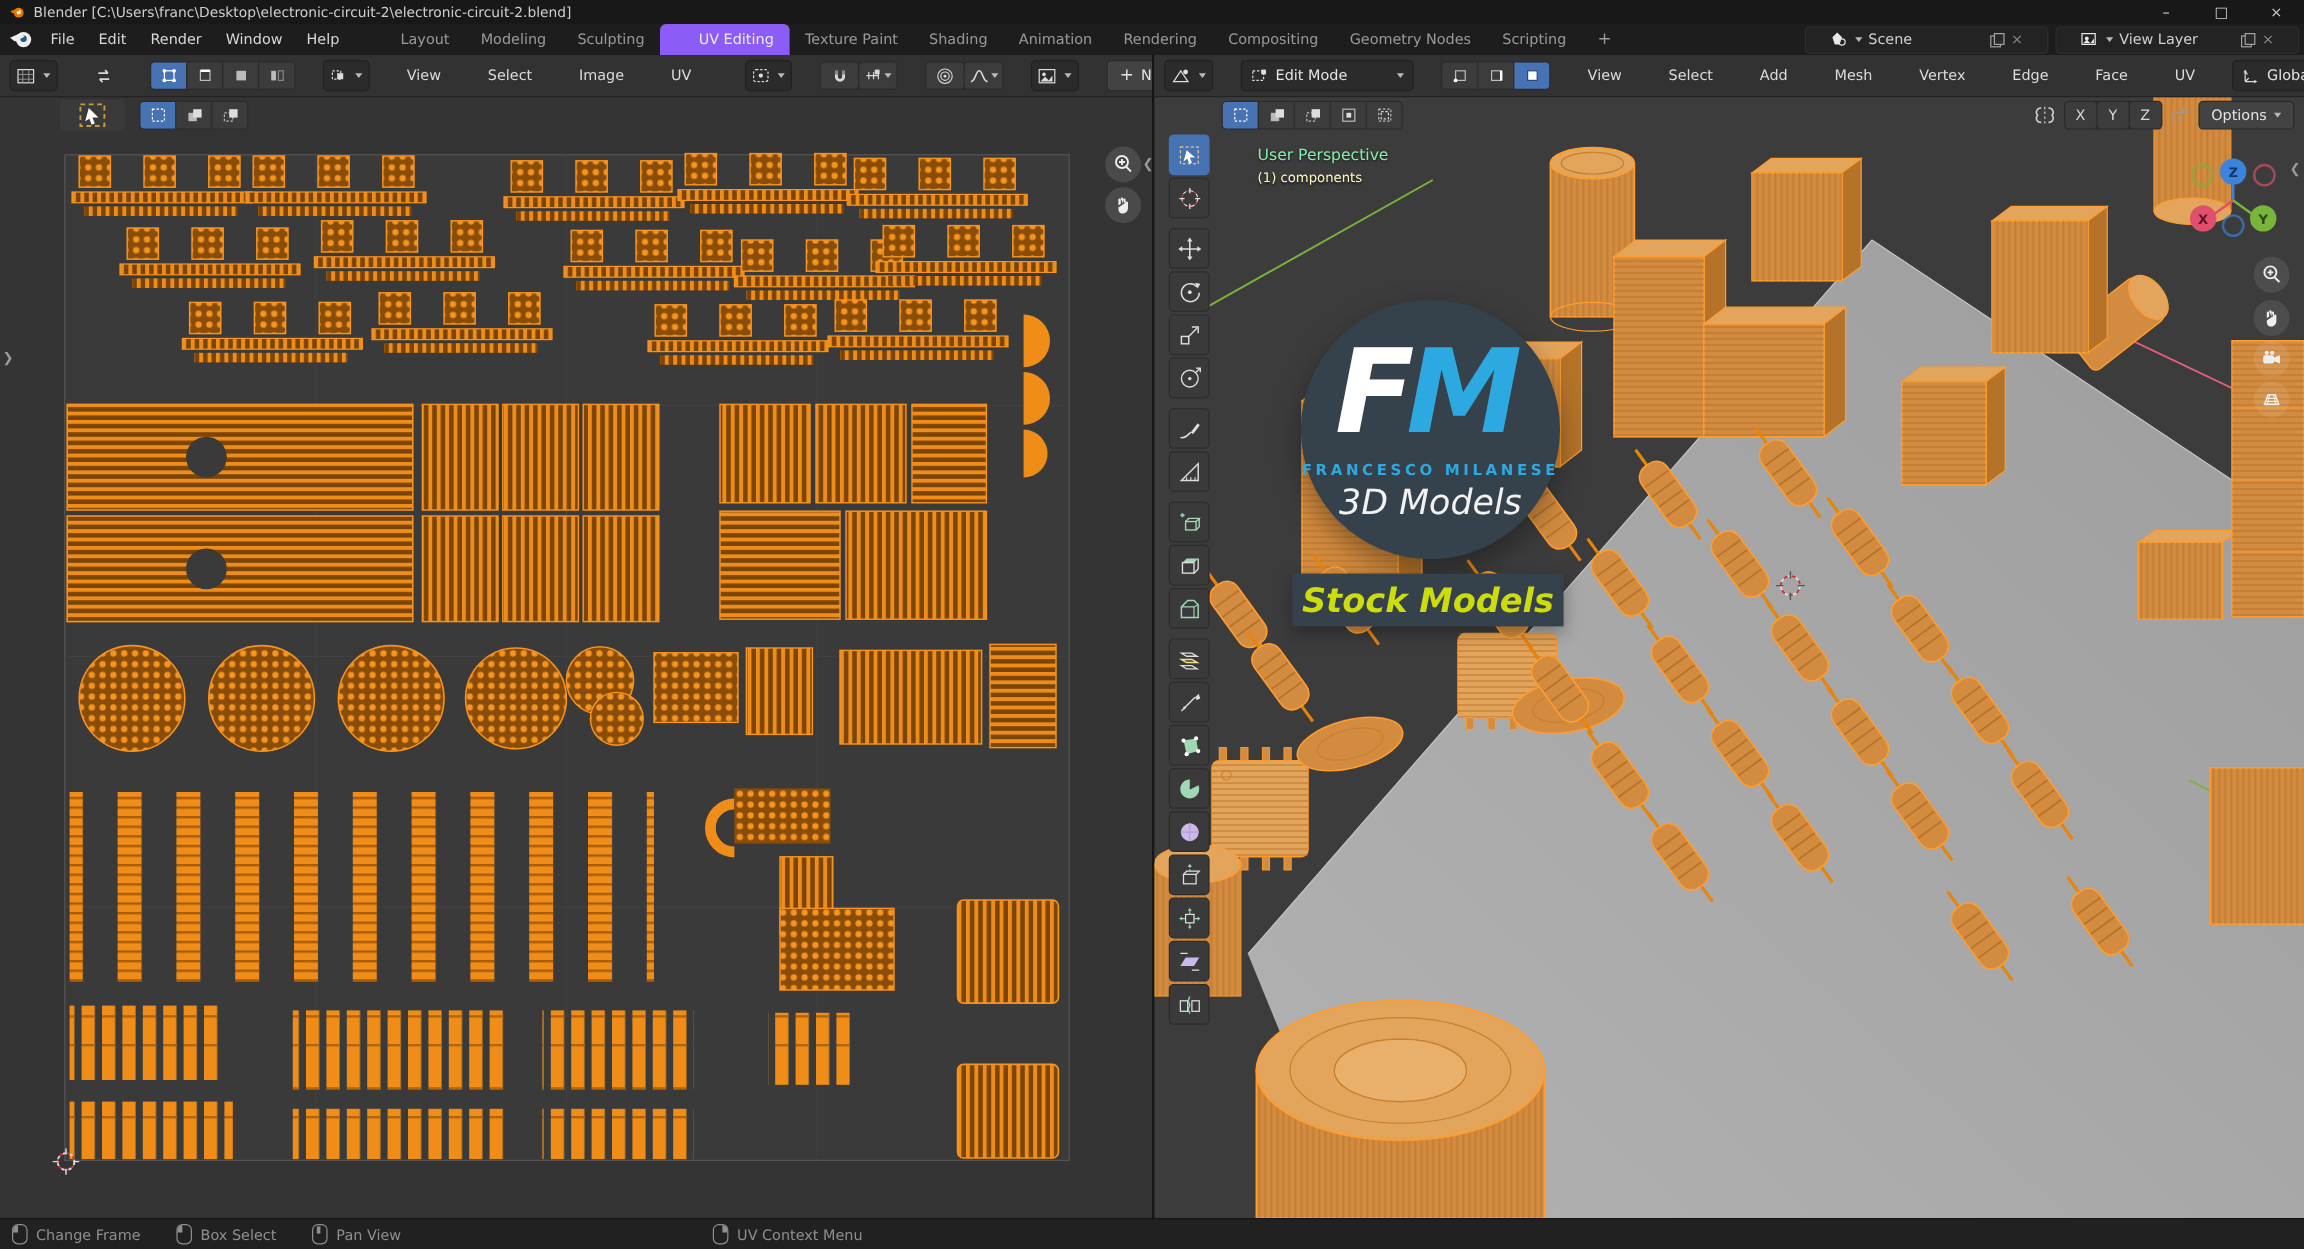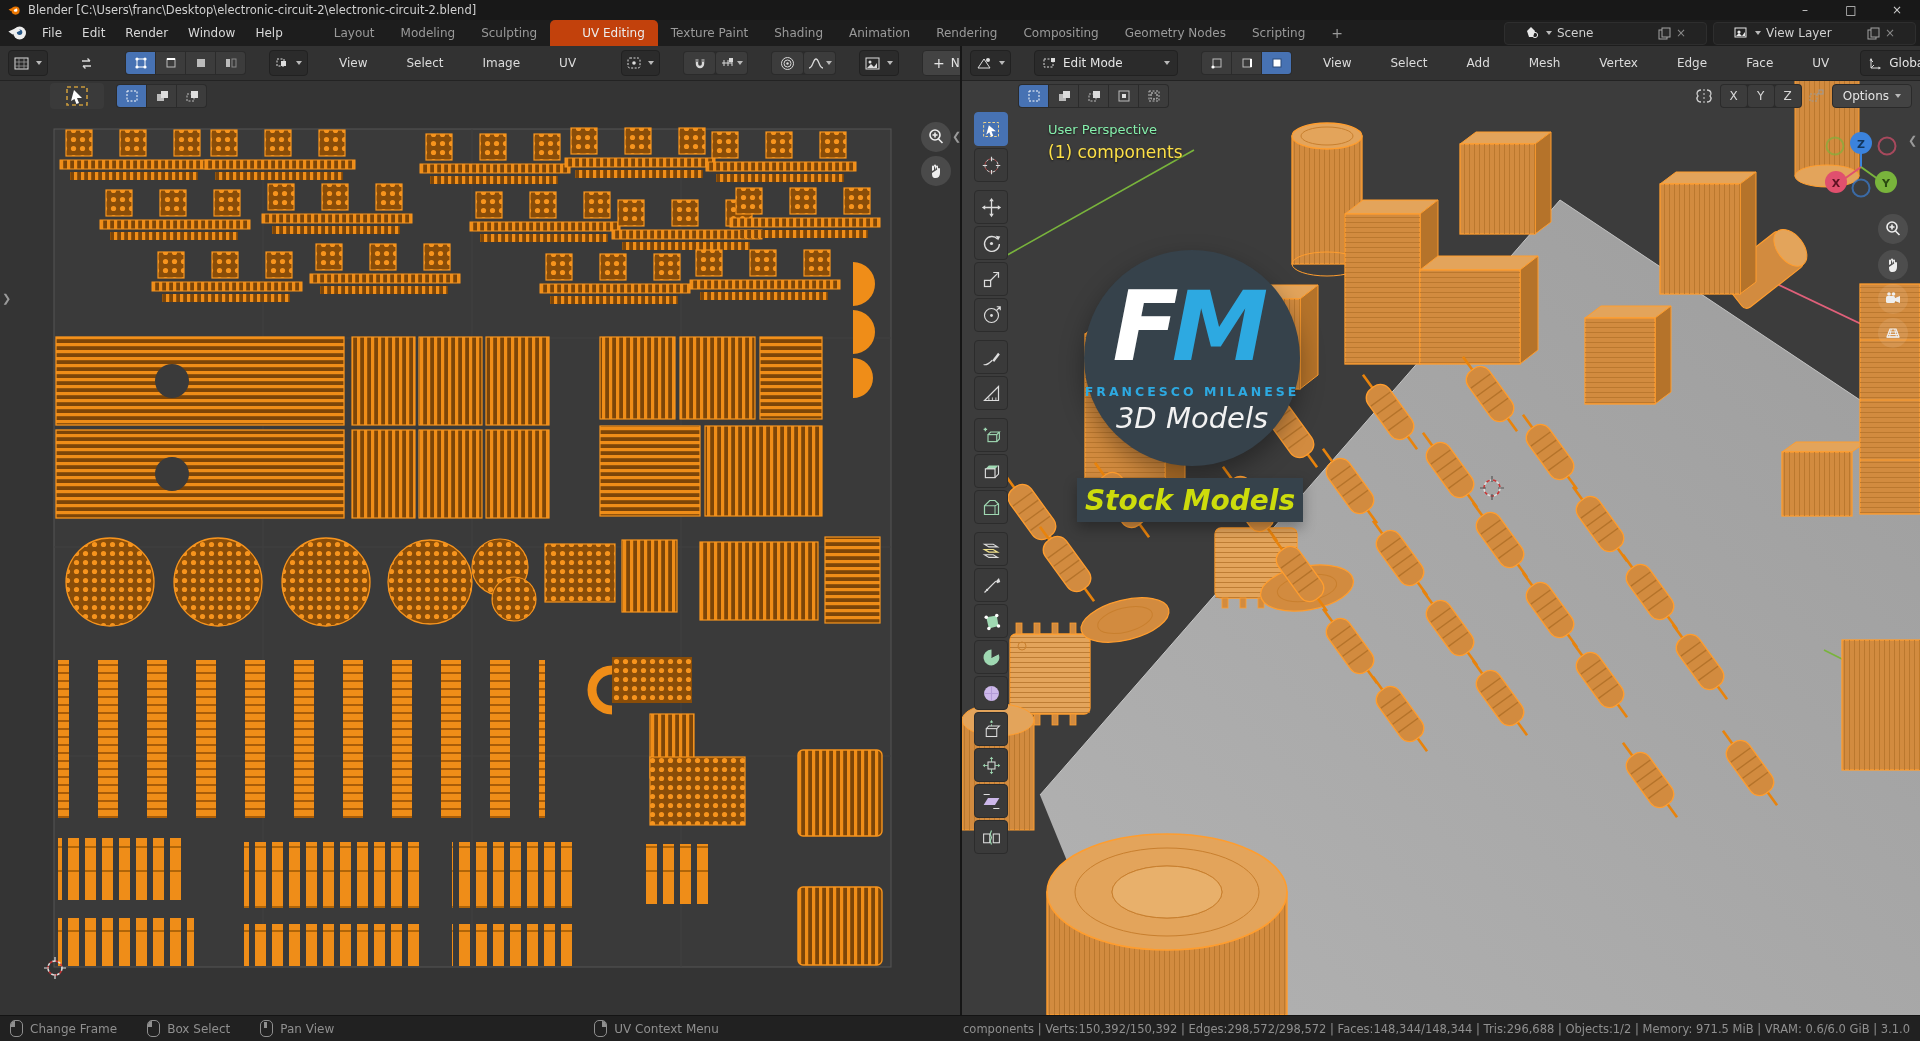--- a/index.html
+++ b/index.html
@@ -11,21 +11,21 @@
   .titlebar{left:0;top:0;width:1920px;height:20px;background:#181818;display:flex;align-items:center;}
   .titlebar .blogo{width:14px;height:12px;margin:0 6px 0 8px;}
   .title-text{color:#cfcfcf;font-size:11.5px;}
   .wbtns{margin-left:auto;display:flex;}
   .wbtn{width:46px;height:20px;display:flex;align-items:center;justify-content:center;color:#cfcfcf;font-size:12px;}
   
   .menubar{left:0;top:20px;width:1920px;height:26px;background:#1d1d1d;display:flex;align-items:center;border-bottom:1px solid #121212;}
   .mitem{padding:0 10px;height:26px;display:flex;align-items:center;color:#d8d8d8;}
   .tabs{display:flex;margin-left:28px;}
   .tab{padding:0 13px;height:26px;display:flex;align-items:center;color:#9a9a9a;}
-  .tab.active{background:#c2410c;color:#ececec;border-radius:5px 5px 0 0;padding-left:32px;}
+  .tab.active{background:#8b5cf6;color:#ececec;border-radius:5px 5px 0 0;padding-left:32px;}
   .tab.addtab{color:#9a9a9a;font-size:14px;}
   .idselectors{margin-left:auto;display:flex;gap:6px;margin-right:4px;}
   .idsel{display:flex;align-items:center;background:#232323;border:1px solid #2e2e2e;border-radius:4px;height:21px;padding:0 20px;gap:5px;}
   .idsel .name{color:#d0d0d0;min-width:96px;}
   .mini-ic{opacity:.75;}
   
   .main{left:0;top:46px;width:1920px;height:969px;}
   .uv-pane{left:0;top:0;width:960px;height:969px;background:#343434;overflow:hidden;}
   .vp-pane{left:962px;top:0;width:958px;height:969px;background:#3c3c3c;overflow:hidden;}
   .vsplit{left:960px;top:0;width:2px;height:969px;background:#161616;}
@@ -46,21 +46,21 @@
   
   .toolcol{left:12px;top:66px;width:34px;display:flex;flex-direction:column;gap:2px;position:absolute;}
   .tb{width:32px;height:32px;background:#3a3a3a;border:1px solid #2c2c2c;border-radius:4px;display:flex;align-items:center;justify-content:center;}
   .tb.active{background:#4772b3;border-color:#4772b3;}
   .tb svg{width:21px;height:21px;}
   .tb.gap{margin-top:6px;}
   
   .uvtoolbtn{width:54px;height:26px;background:#3a3a3a;border-radius:4px;display:flex;align-items:center;justify-content:center;margin-left:50px;}
   
   .ovl1{left:86px;top:76px;color:#86efac;font-size:13px;text-shadow:0 1px 2px #000a;position:absolute;}
-  .ovl2{left:86px;top:96px;color:#fde047;font-size:17px;text-shadow:0 1px 2px #000a;position:absolute;}
+  .ovl2{left:86px;top:96px;color:#fef9c3;font-size:11px;text-shadow:0 1px 2px #000a;position:absolute;}
   
   .fm-circle{left:122px;top:204px;width:216px;height:216px;border-radius:50%;position:absolute;
              display:flex;flex-direction:column;align-items:center;justify-content:center;
              box-shadow:0 10px 24px rgba(0,0,0,.35);}
   .fm-letters{font-size:97px;font-weight:bold;font-style:italic;letter-spacing:-7px;line-height:.82;margin-top:6px;margin-left:-10px;}
   .fm-name{font-size:12.5px;letter-spacing:3px;margin-top:18px;font-weight:bold;}
   .fm-sub{font-size:29px;font-style:italic;color:#f2f2f2;margin-top:2px;}
   .fm-badge{left:115px;top:432px;width:226px;height:44px;position:absolute;display:flex;align-items:center;justify-content:center;
             font-size:28px;font-weight:bold;font-style:italic;box-shadow:0 6px 14px rgba(0,0,0,.3);}
   
@@ -962,14 +962,13 @@
         <i></i>
       </div>
     <span>Pan View</span>
   </div>
   <div class="hint" style="margin-left:230px">
     <div class="mouse rmb">
         <i></i>
       </div>
     <span>UV Context Menu</span>
   </div>
-  <div class="stats">components | Verts:150,392/150,392 | Edges:298,572/298,572 | Faces:148,344/148,344 | Tris:296,688 | Objects:1/2 | Memory: 971.5 MiB | VRAM: 0.6/6.0 GiB | 3.1.0</div>
 </div>
 
 </body></html>

